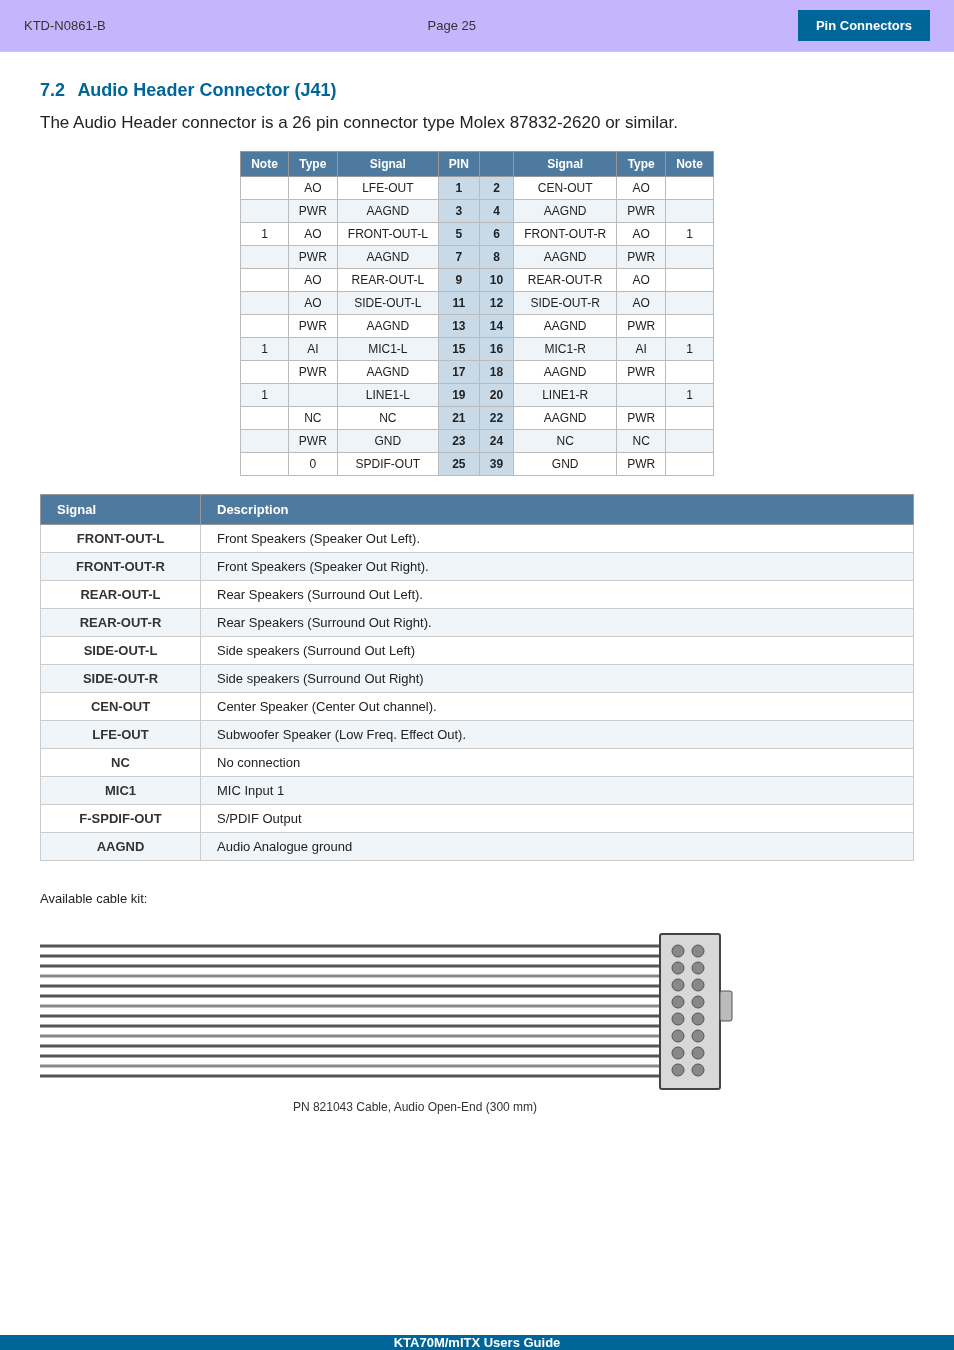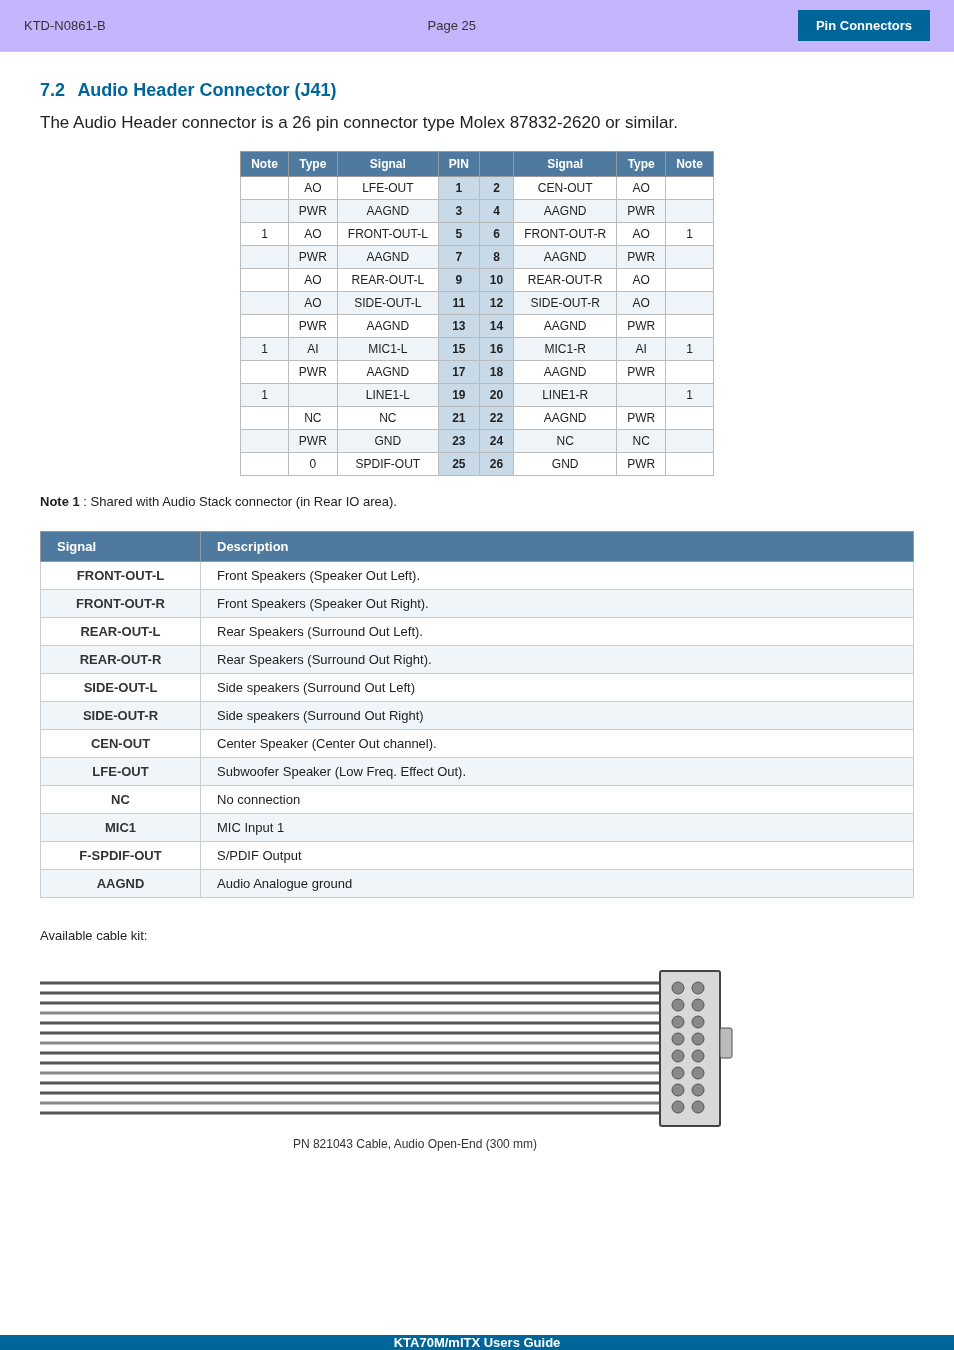--- a/index.html
+++ b/index.html
@@ -328,33 +328,29 @@
             <td class="pin-num-right">24</td>
             <td>NC</td>
             <td>NC</td>
             <td></td>
           </tr>
           <tr>
             <td></td>
             <td>0</td>
             <td>SPDIF-OUT</td>
             <td class="pin-num-left">25</td>
-            <td class="pin-num-right">26</td>
+            <td class="pin-num-right">39</td>
             <td>GND</td>
             <td>PWR</td>
             <td></td>
           </tr>
         </tbody>
     </table>
   </div>
 
-  <p class="note-text">
-    <strong>Note 1</strong>
-    <span>: Shared with Audio Stack connector (in Rear IO area).</span>
-  </p>
 
   <table class="desc-table">
     <thead>
       <tr>
         <th>Signal</th>
         <th>Description</th>
       </tr>
     </thead>
     <tbody id="desc-table-body">
     <tr>

